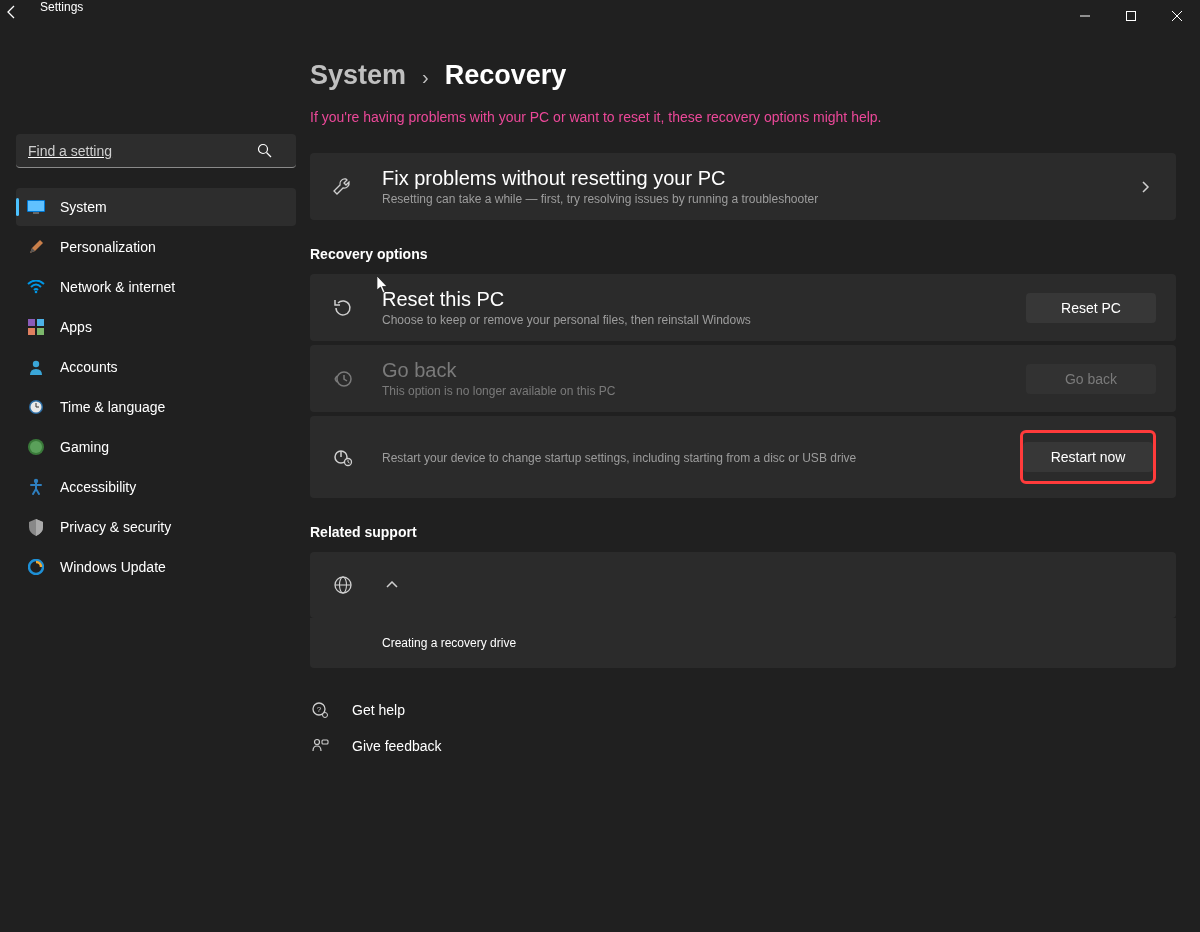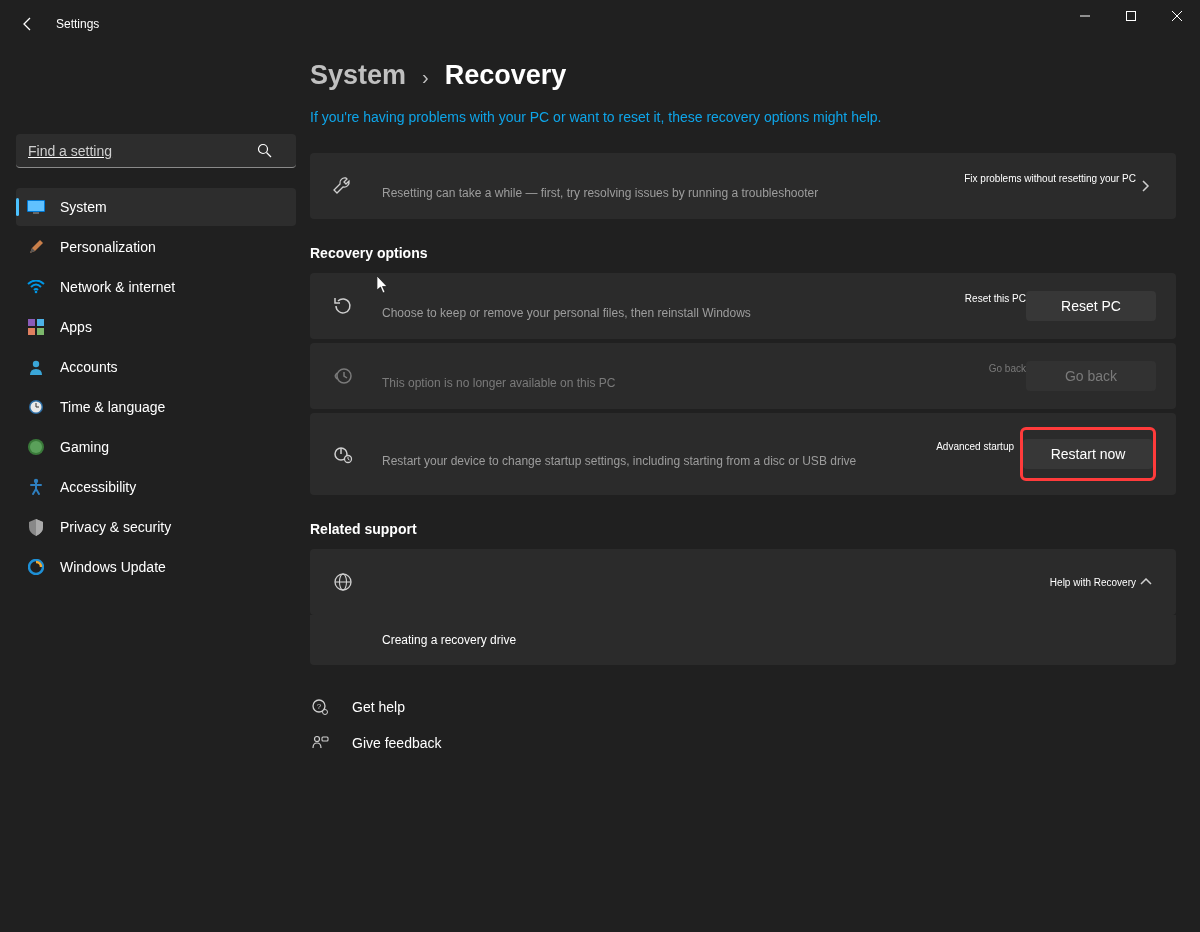--- a/index.html
+++ b/index.html
@@ -10,22 +10,21 @@
   color: #ffffff;
   font-family: "Segoe UI", -apple-system, sans-serif;
   font-size: 14px;
   overflow: hidden;
 }
 
 
 .titlebar {
   height: 48px;
   display: flex;
-  align-items: center;
-  padding-left: 16px;
+  align-items: flex-start;
   position: relative;
 }
 .titlebar .back {
   width: 24px;
   height: 24px;
   display: flex;
   align-items: center;
   justify-content: center;
   cursor: pointer;
 }
@@ -143,21 +142,21 @@
 .bc-sep {
   font-size: 20px;
   color: #c0c0c0;
 }
 .bc-current {
   font-size: 27px;
   font-weight: 600;
 }
 .intro {
   font-size: 14px;
-  color: #0ea5e9;
+  color: #ec4899;
   margin-bottom: 28px;
 }
 
 .section-title {
   font-size: 14px;
   font-weight: 600;
   margin: 26px 0 12px 0;
 }
 
 .card {
@@ -177,23 +176,22 @@
   width: 26px;
   height: 26px;
   margin-right: 26px;
   display: flex;
   align-items: center;
   justify-content: center;
   flex-shrink: 0;
 }
 .card-text { flex: 1; }
 .card-title {
-  font-size: 10px;
+  font-size: 20px;
   color: #ffffff;
-  text-align: right;
 }
 .card-sub {
   font-size: 12px;
   color: #9d9d9d;
   margin-top: 2px;
 }
 .action-btn {
   background: #373737;
   border: none;
   color: #ffffff;
@@ -467,41 +465,37 @@
     <div class="card">
       <span class="card-icon">
         <svg width="22" height="22" viewBox="0 0 22 22">
             <circle cx="9" cy="11" r="6" stroke="#cfcfcf" stroke-width="1.5" fill="none"></circle>
             <line x1="9" y1="5" x2="9" y2="11" stroke="#cfcfcf" stroke-width="1.5"></line>
             <circle cx="16" cy="16" r="3.5" stroke="#cfcfcf" stroke-width="1.3" fill="#2b2b2b"></circle>
             <path d="M16 14v2l1.5 1" stroke="#cfcfcf" stroke-width="1" fill="none"></path>
           </svg>
       </span>
       <div class="card-text">
-        <div class="card-title">Advanced startup</div>
         <div class="card-sub">Restart your device to change startup settings, including starting from a disc or USB drive</div>
       </div>
       <div class="highlight-box">
         <button class="action-btn">Restart now</button>
       </div>
     </div>
 
     <div class="section-title">Related support</div>
 
     <div class="card">
       <span class="card-icon">
         <svg width="22" height="22" viewBox="0 0 22 22">
             <circle cx="11" cy="11" r="8" stroke="#cfcfcf" stroke-width="1.3" fill="none"></circle>
             <ellipse cx="11" cy="11" rx="3.5" ry="8" stroke="#cfcfcf" stroke-width="1.1" fill="none"></ellipse>
             <line x1="3" y1="11" x2="19" y2="11" stroke="#cfcfcf" stroke-width="1.1"></line>
           </svg>
       </span>
-      <div class="card-text">
-        <div class="card-title">Help with Recovery</div>
-      </div>
       <span class="chev">
         <svg width="12" height="8" viewBox="0 0 12 8">
             <path d="M1 6l5-5 5 5" stroke="#cfcfcf" stroke-width="1.5" fill="none"></path>
           </svg>
       </span>
     </div>
 
     <div class="sub-link">Creating a recovery drive</div>
 
     <div class="bottom-links">

